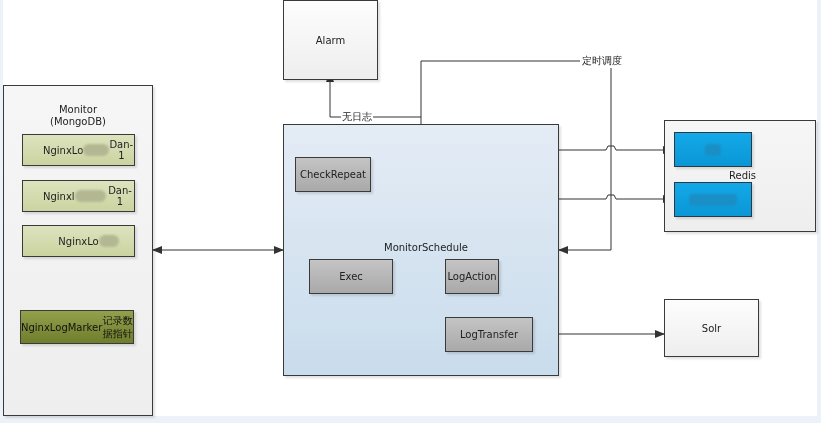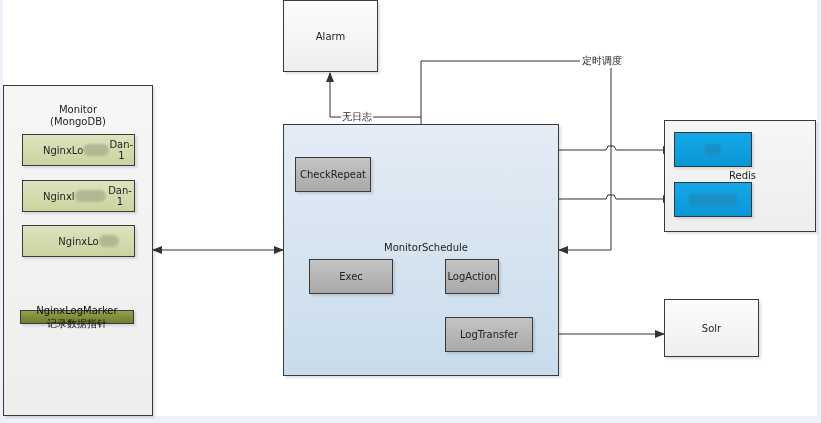--- a/index.html
+++ b/index.html
@@ -64,21 +64,21 @@
 
     <polyline points="347,293 347,334 445,334" marker-end="url(#arr)"></polyline>
 
     <line x1="483" y1="295" x2="483" y2="316" marker-start="url(#arrs)" marker-end="url(#arr)"></line>
 
     <polyline points="521,275 536,275 536,334"></polyline>
     <line x1="521" y1="334" x2="664" y2="334" marker-end="url(#arr)"></line>
   </g>
 </svg>
 
-<div class="box white-box" style="left:283px;top:0;width:95px;height:72px;">
+<div class="box white-box" style="left:283px;top:0;width:95px;height:80px;">
   <span>Alarm</span>
 </div>
 
 <div class="label" style="left:341px;top:110px;background:#fff;padding:0 1px;">无日志</div>
 <div class="label" style="left:582px;top:54px;background:#fff;">定时调度</div>
 
 <div class="box container" style="left:3px;top:85px;width:150px;height:331px;align-items:flex-start;">
   <div style="margin-top:18px;line-height:12px;">
     <div>Monitor</div>
     <div>(MongoDB)</div>
@@ -93,21 +93,21 @@
 <div class="box green-box" style="left:22px;top:180px;width:113px;height:32px;">
   <span>Nginxl</span>
     <span class="blur" style="width:34px;"></span>
     <span>Dan-1</span>
 </div>
 <div class="box green-box" style="left:22px;top:225px;width:113px;height:32px;">
   <span>NginxLo</span>
     <span class="blur" style="width:20px;"></span>
 </div>
 
-<div class="box marker-box" style="left:20px;top:310px;width:114px;height:14px;flex-direction:column;">
+<div class="box marker-box" style="left:20px;top:310px;width:114px;height:34px;flex-direction:row;">
   <span>NginxLogMarker</span>
   <span>记录数据指针</span>
 </div>
 
 <div class="box schedule" style="left:283px;top:124px;width:276px;height:252px;"></div>
 <div class="label" style="left:384px;top:242px;">MonitorSchedule</div>
 
 <div class="box gray-box" style="left:295px;top:157px;width:76px;height:35px;">
   <span>CheckRepeat</span>
 </div>

